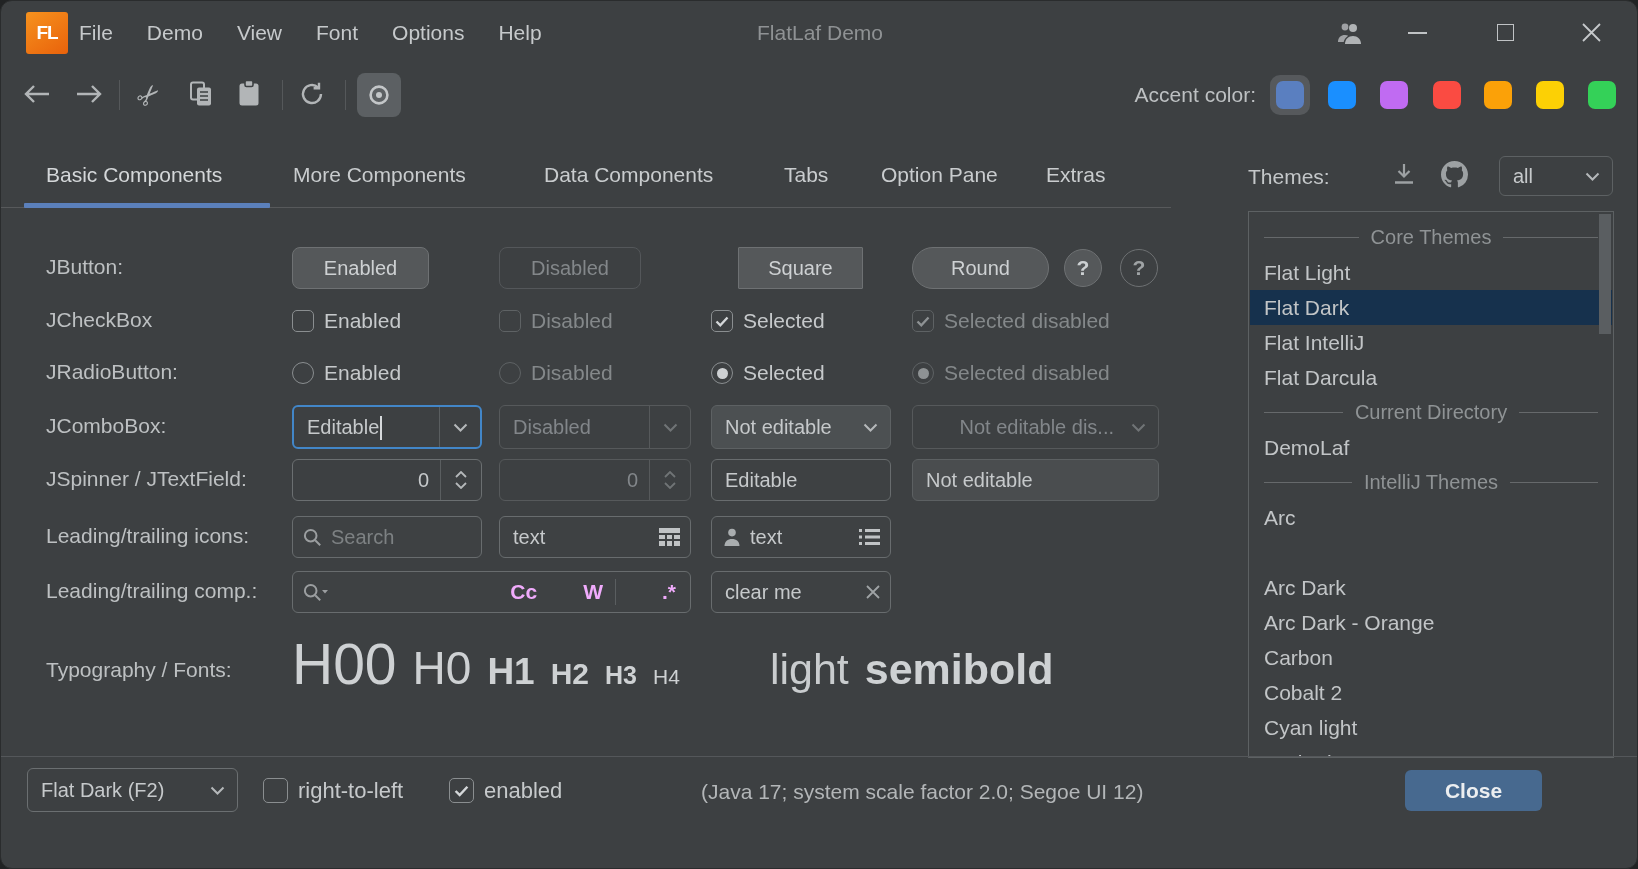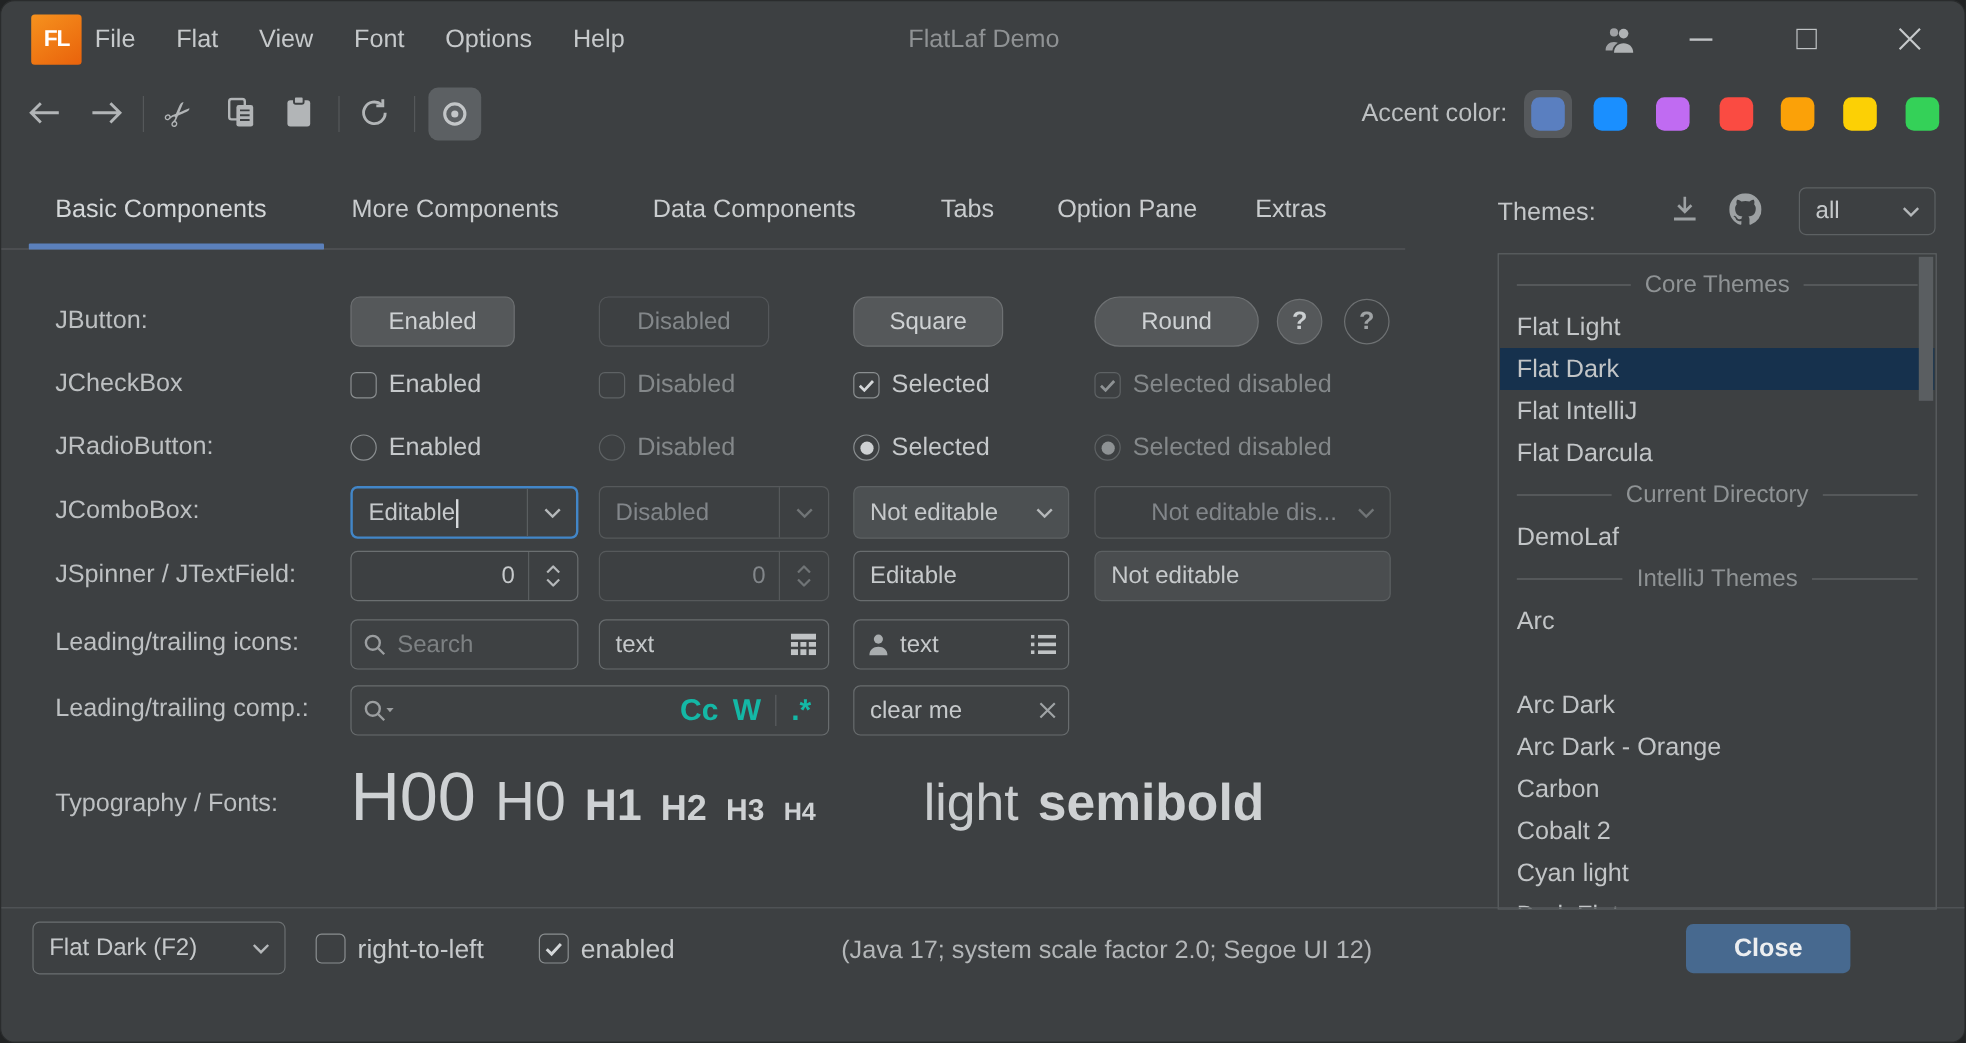--- a/index.html
+++ b/index.html
@@ -34,21 +34,21 @@
   
   .tab { position:absolute; top:162px; font-size:21px; color:#c9ccce; white-space:nowrap; }
   .tab.active { color:#d4d7d9; }
   .tab-underline { position:absolute; left:23px; top:202px; width:246px; height:5px; background:#5b80bb; border-radius:1px;}
   .tab-line { position:absolute; left:0; top:206px; width:1170px; height:1px; background:#57595b; }
 
   
   .btn { position:absolute; height:42px; background:#55585a; border:1px solid #6e7173; border-radius:8px;
          color:#ced1d3; font-size:20px; display:flex; align-items:center; justify-content:center; }
   .btn.disabled { background:transparent; border-color:#54575a; color:#83878a; }
-  .btn.square { border-radius:12px; }
+  .btn.square { border-radius:1px;margin-left:27px; }
   .btn.round { border-radius:21px; }
   .helpbtn { position:absolute; width:38px; height:38px; border-radius:50%; border:1px solid #6e7173;
              display:flex; align-items:center; justify-content:center; font-size:21px; font-weight:bold; }
   .helpbtn.filled { background:#55585a; color:#ccd0d2; }
   .helpbtn.outline { color:#9fa3a5; }
 
   .cb-box { position:absolute; width:22px; height:22px; border:1.5px solid #8a8e90; border-radius:5px;
             display:flex; align-items:center; justify-content:center; color:#d4d7d9;}
   .cb-box.dim { border-color:#5e6264; color:#8e9294; }
   .rb { position:absolute; width:22px; height:22px; border:1.5px solid #8a8e90; border-radius:50%;
@@ -84,21 +84,21 @@
   .spinner.disabled .divider { background:#56595b; }
 
   .tfield { position:absolute; height:42px; border:1px solid #686c6e; border-radius:6px; background:#3e4143;
             font-size:20px; color:#c6c9cb; }
   .tfield .txt { position:absolute; left:13px; top:0; line-height:40px; white-space:nowrap; }
   .tfield .placeholder { color:#7d8183; }
   .tfield.panelbg { background:#4a4d4f; border-color:#5c6062; }
   .lead-ic { position:absolute; left:10px; top:0; height:100%; display:flex; align-items:center; color:#9b9ea0; }
   .trail-ic { position:absolute; right:10px; top:0; height:100%; display:flex; align-items:center; color:#c0c3c5; }
 
-  .matchbtn { font-size:25px; font-weight:bold; color:#14b8a6; }
+  .matchbtn { font-size:21px; font-weight:bold; color:#f0abfc;margin-left:34px; }
 
   
   .typo-row { position:absolute; left:291px; display:flex; align-items:baseline; color:#ced1d3; }
   .sp60 { width:58px; }
   .mono { font-family:"DejaVu Sans Mono", monospace; }
 
   
   .themes-label { position:absolute; left:1247px; top:164px; font-size:21px; color:#c4c7c9; }
   .theme-hbtn { position:absolute; top:162px; color:#9da1a3; }
   .themes-list { position:absolute; left:1247px; top:210px; width:366px; height:547px;
@@ -119,21 +119,21 @@
   svg { display:block; }
 </style>
 </head>
 <body>
 
 <div class="window">
 
   <div class="abs logo">FL</div>
   <div class="abs menubar">
     <span class="menu-item">File</span>
-    <span class="menu-item">Flat</span>
+    <span class="menu-item">Demo</span>
     <span class="menu-item">View</span>
     <span class="menu-item">Font</span>
     <span class="menu-item">Options</span>
     <span class="menu-item">Help</span>
   </div>
   <div class="win-title abs">FlatLaf Demo</div>
 
   <div class="abs tbicon" style="left:1336px; top:21px;">
     <svg width="27" height="23" viewBox="0 0 27 23" fill="currentColor">
       <circle cx="16" cy="6" r="4"></circle>
@@ -382,21 +382,21 @@
     </span>
   </div>
 
   <div class="lbl" style="left:45px; top:657px;">Typography / Fonts:</div>
   <div class="typo-row" style="top:630px; gap:16px;">
     <span style="font-size:57px;">H00</span>
     <span style="font-size:46px;">H0</span>
     <span style="font-size:37px; font-weight:bold;">H1</span>
     <span style="font-size:30px; font-weight:bold;">H2</span>
     <span style="font-size:25px; font-weight:bold;">H3</span>
-    <span style="font-size:21px; font-weight:bold;">H4</span>
+    <span style="font-size:21px; font-weight:normal;">H4</span>
     <span class="sp60"></span>
     <span style="font-size:43px; font-weight:200; color:#c9ccce;">light</span>
     <span style="font-size:43px; font-weight:bold;">semibold</span>
   </div>
 
   <div class="themes-label">Themes:</div>
   <div class="theme-hbtn" style="left:1391px;">
     <svg width="24" height="22" viewBox="0 0 24 22" stroke="currentColor" stroke-width="2.2" fill="none">
       <path d="M12 1v11M6.5 8l5.5 5.5L17.5 8"></path>
         <path d="M3 19.5h18" stroke-width="2.6"></path>

